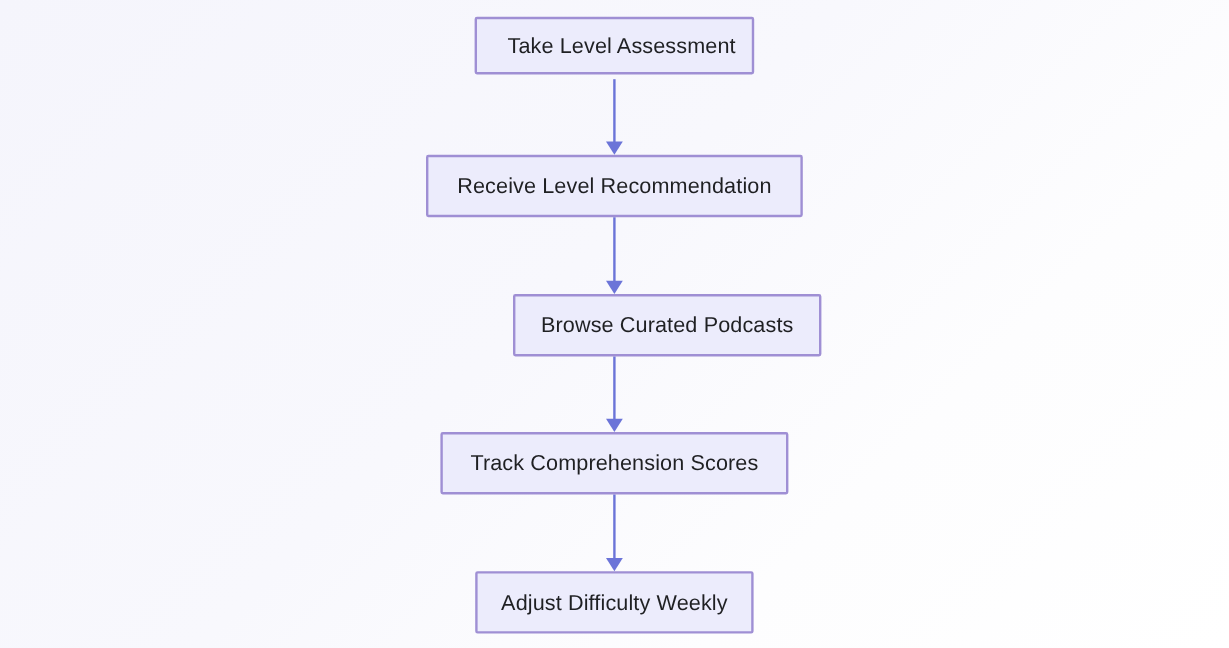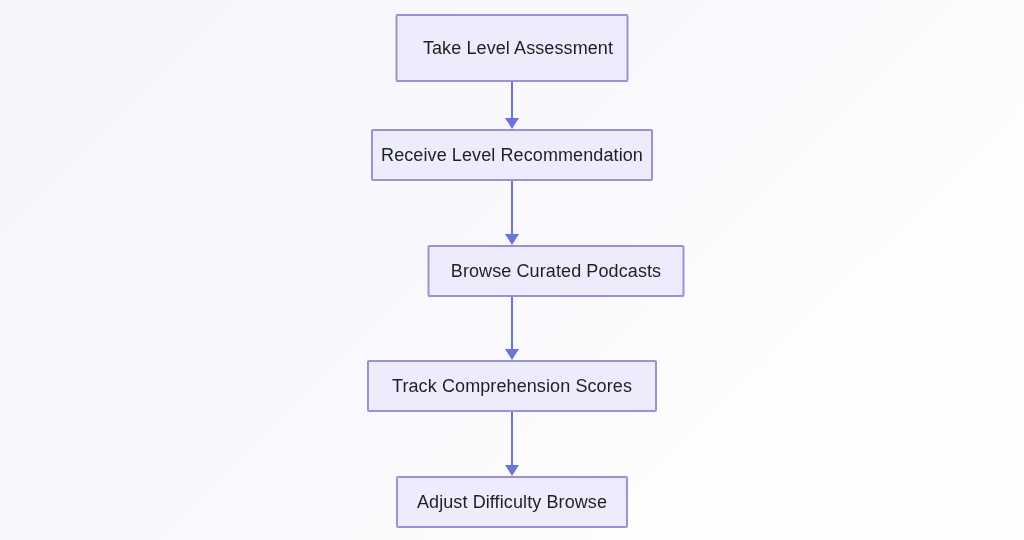--- a/index.html
+++ b/index.html
@@ -83,29 +83,29 @@
   </div>
   <div class="flow-edge" style="left: 512px; top: 297px; height: 63px;">
     <div class="flow-edge-line" style="height: 53px;"></div>
     <div class="flow-edge-arrowhead"></div>
   </div>
   <div class="flow-edge" style="left: 512px; top: 412px; height: 64px;">
     <div class="flow-edge-line" style="height: 54px;"></div>
     <div class="flow-edge-arrowhead"></div>
   </div>
 
-  <div class="flow-node" style="left: 512px; top: 14px; width: 233px; height: 68px; padding-left: 12px;">
+  <div class="flow-node" style="left: 512px; top: 14px; width: 233px; height: 48px; padding-left: 12px;">
     <span class="flow-node-label">Take Level Assessment</span>
   </div>
-  <div class="flow-node" style="left: 512px; top: 129px; width: 282px; height: 52px;">
+  <div class="flow-node" style="left: 512px; top: 129px; width: 314px; height: 52px;">
     <span class="flow-node-label">Receive Level Recommendation</span>
   </div>
   <div class="flow-node" style="left: 512px; top: 245px; width: 257px; height: 52px; margin-left: 44px;">
     <span class="flow-node-label">Browse Curated Podcasts</span>
   </div>
   <div class="flow-node" style="left: 512px; top: 360px; width: 290px; height: 52px;">
     <span class="flow-node-label">Track Comprehension Scores</span>
   </div>
   <div class="flow-node" style="left: 512px; top: 476px; width: 232px; height: 52px;">
-    <span class="flow-node-label">Adjust Difficulty Browse</span>
+    <span class="flow-node-label">Adjust Difficulty Weekly</span>
   </div>
 
 </div>
 
 </body></html>

